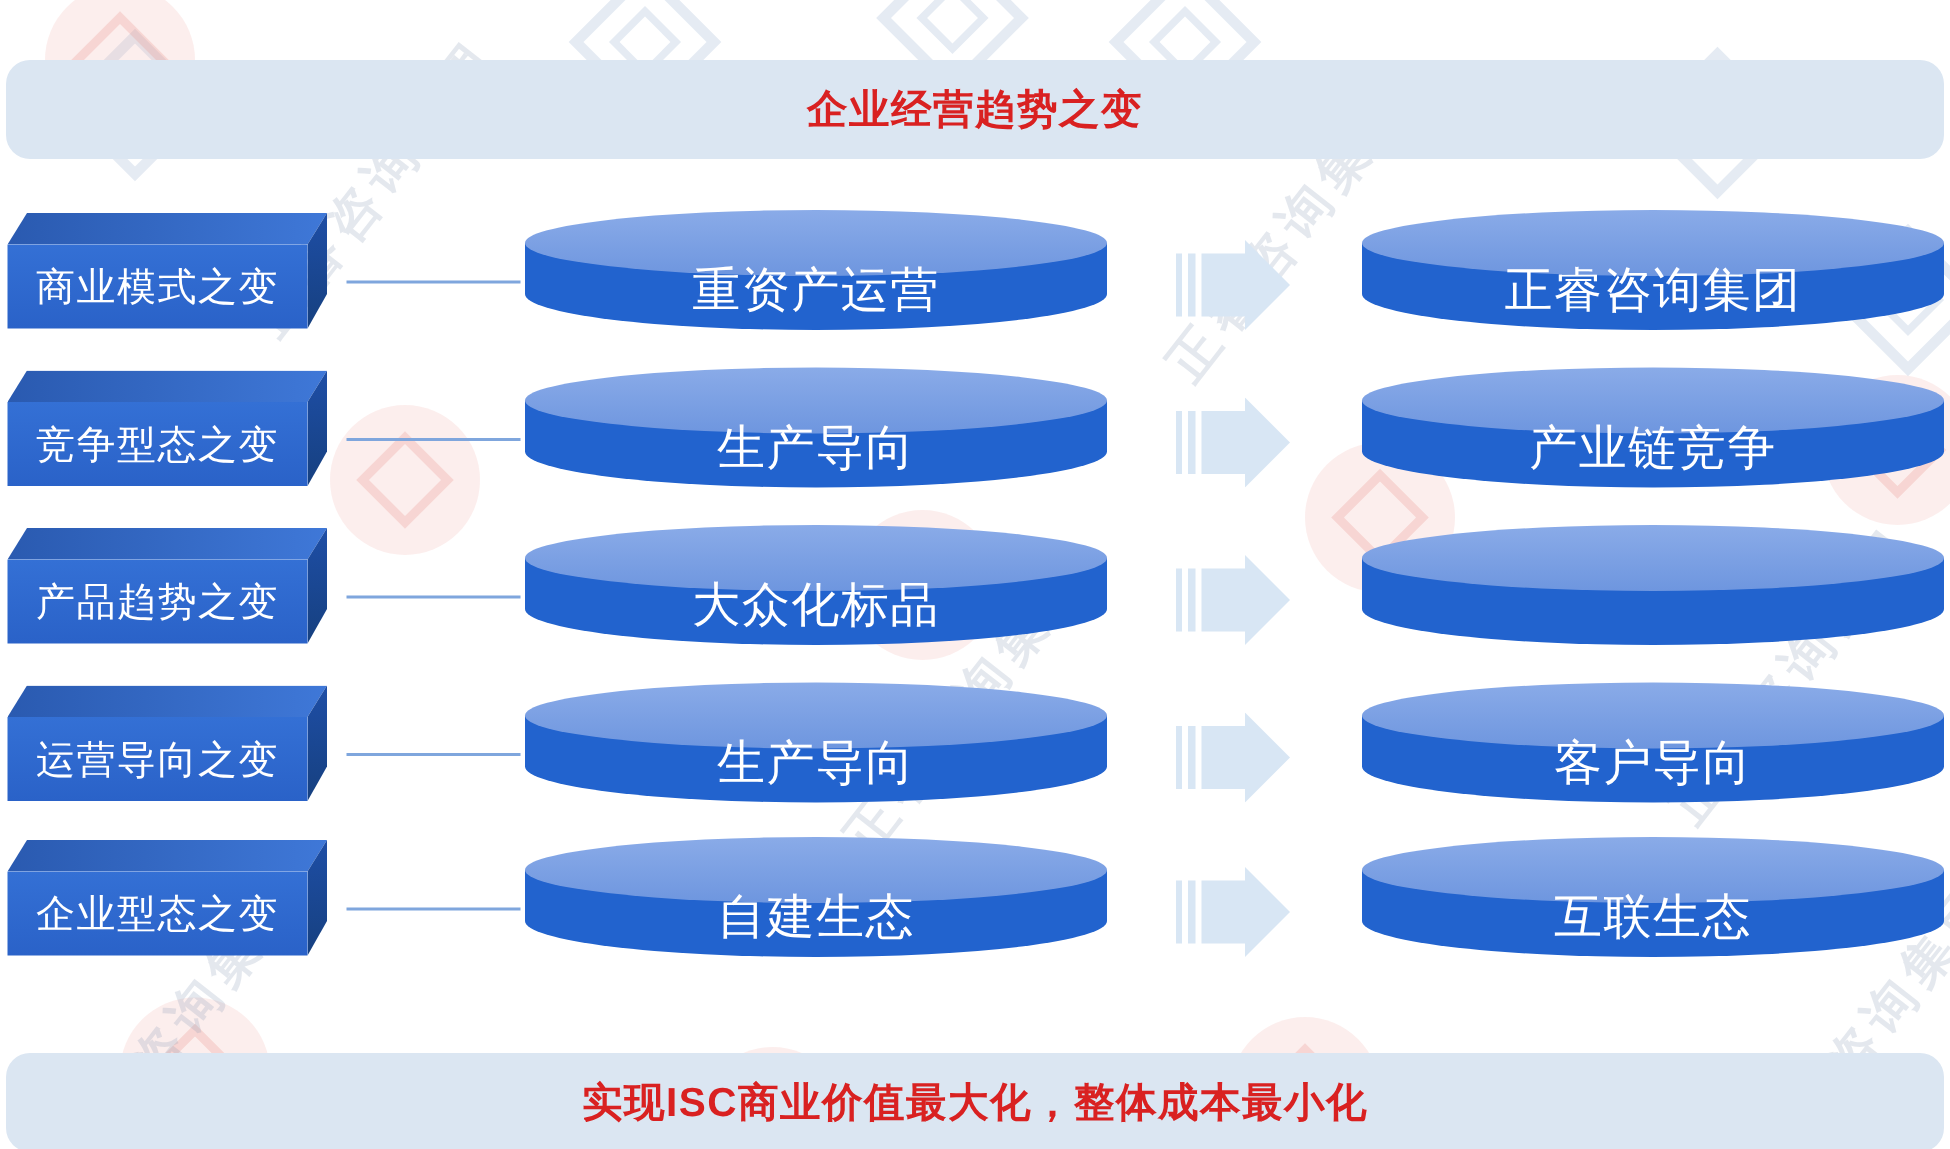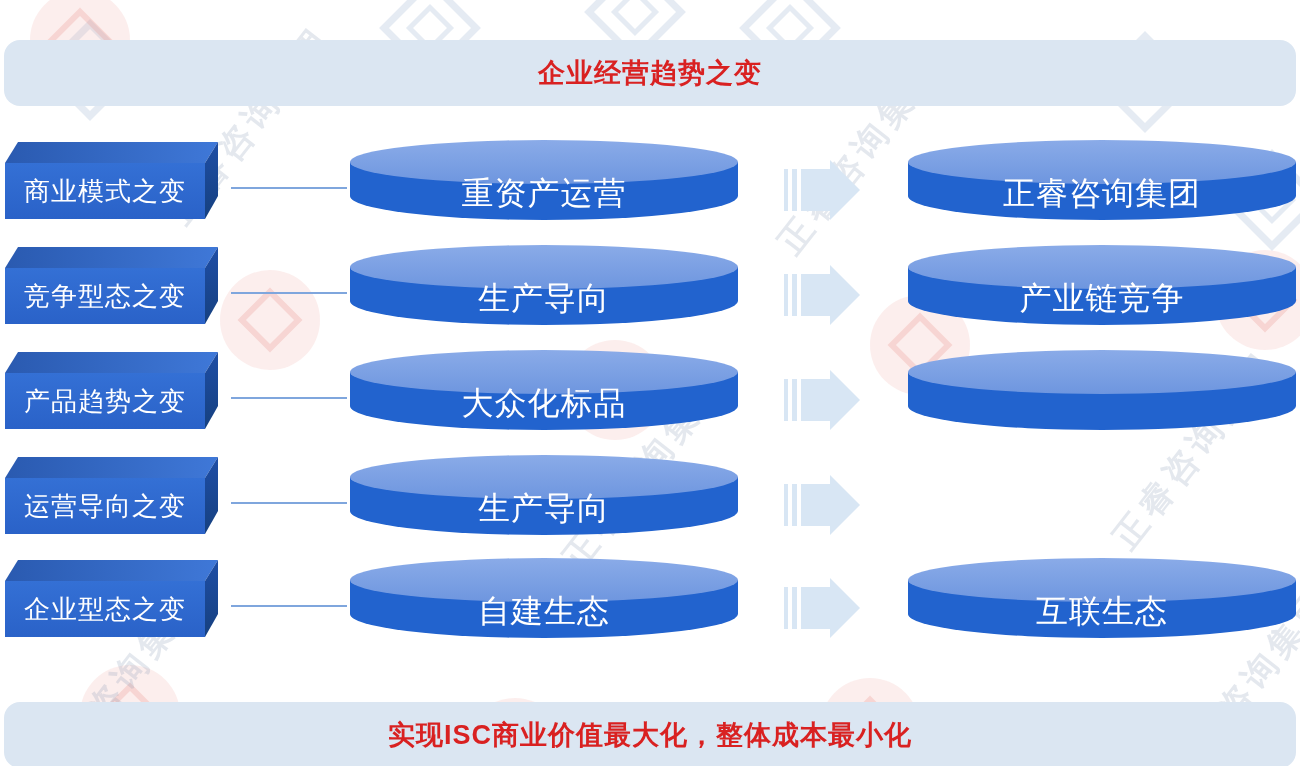--- a/index.html
+++ b/index.html
@@ -208,20 +208,25 @@
     <div class="cyl-body"></div>
     <div class="cyl-top"></div>
     <div class="cyl-label">生产导向</div>
   </div>
   <svg class="arrow" viewBox="0 0 76 60">
     <rect x="0" y="9" width="4" height="42" fill="#d8e6f4"></rect>
     <rect x="8" y="9" width="5" height="42" fill="#d8e6f4"></rect>
     <rect x="17" y="9" width="29" height="42" fill="#d8e6f4"></rect>
     <polygon points="46,0 76,30 46,60" fill="#d8e6f4"></polygon>
   </svg>
+  <div class="cyl cyl-to">
+    <div class="cyl-body"></div>
+    <div class="cyl-top"></div>
+    <div class="cyl-label">客户导向</div>
+  </div>
 </div>
 
 <div class="row" style="top:558px">
   <div class="box3d">
     <div class="b-top"></div>
     <div class="b-side"></div>
     <div class="b-front">
       <span class="b-label">企业型态之变</span>
     </div>
   </div>

